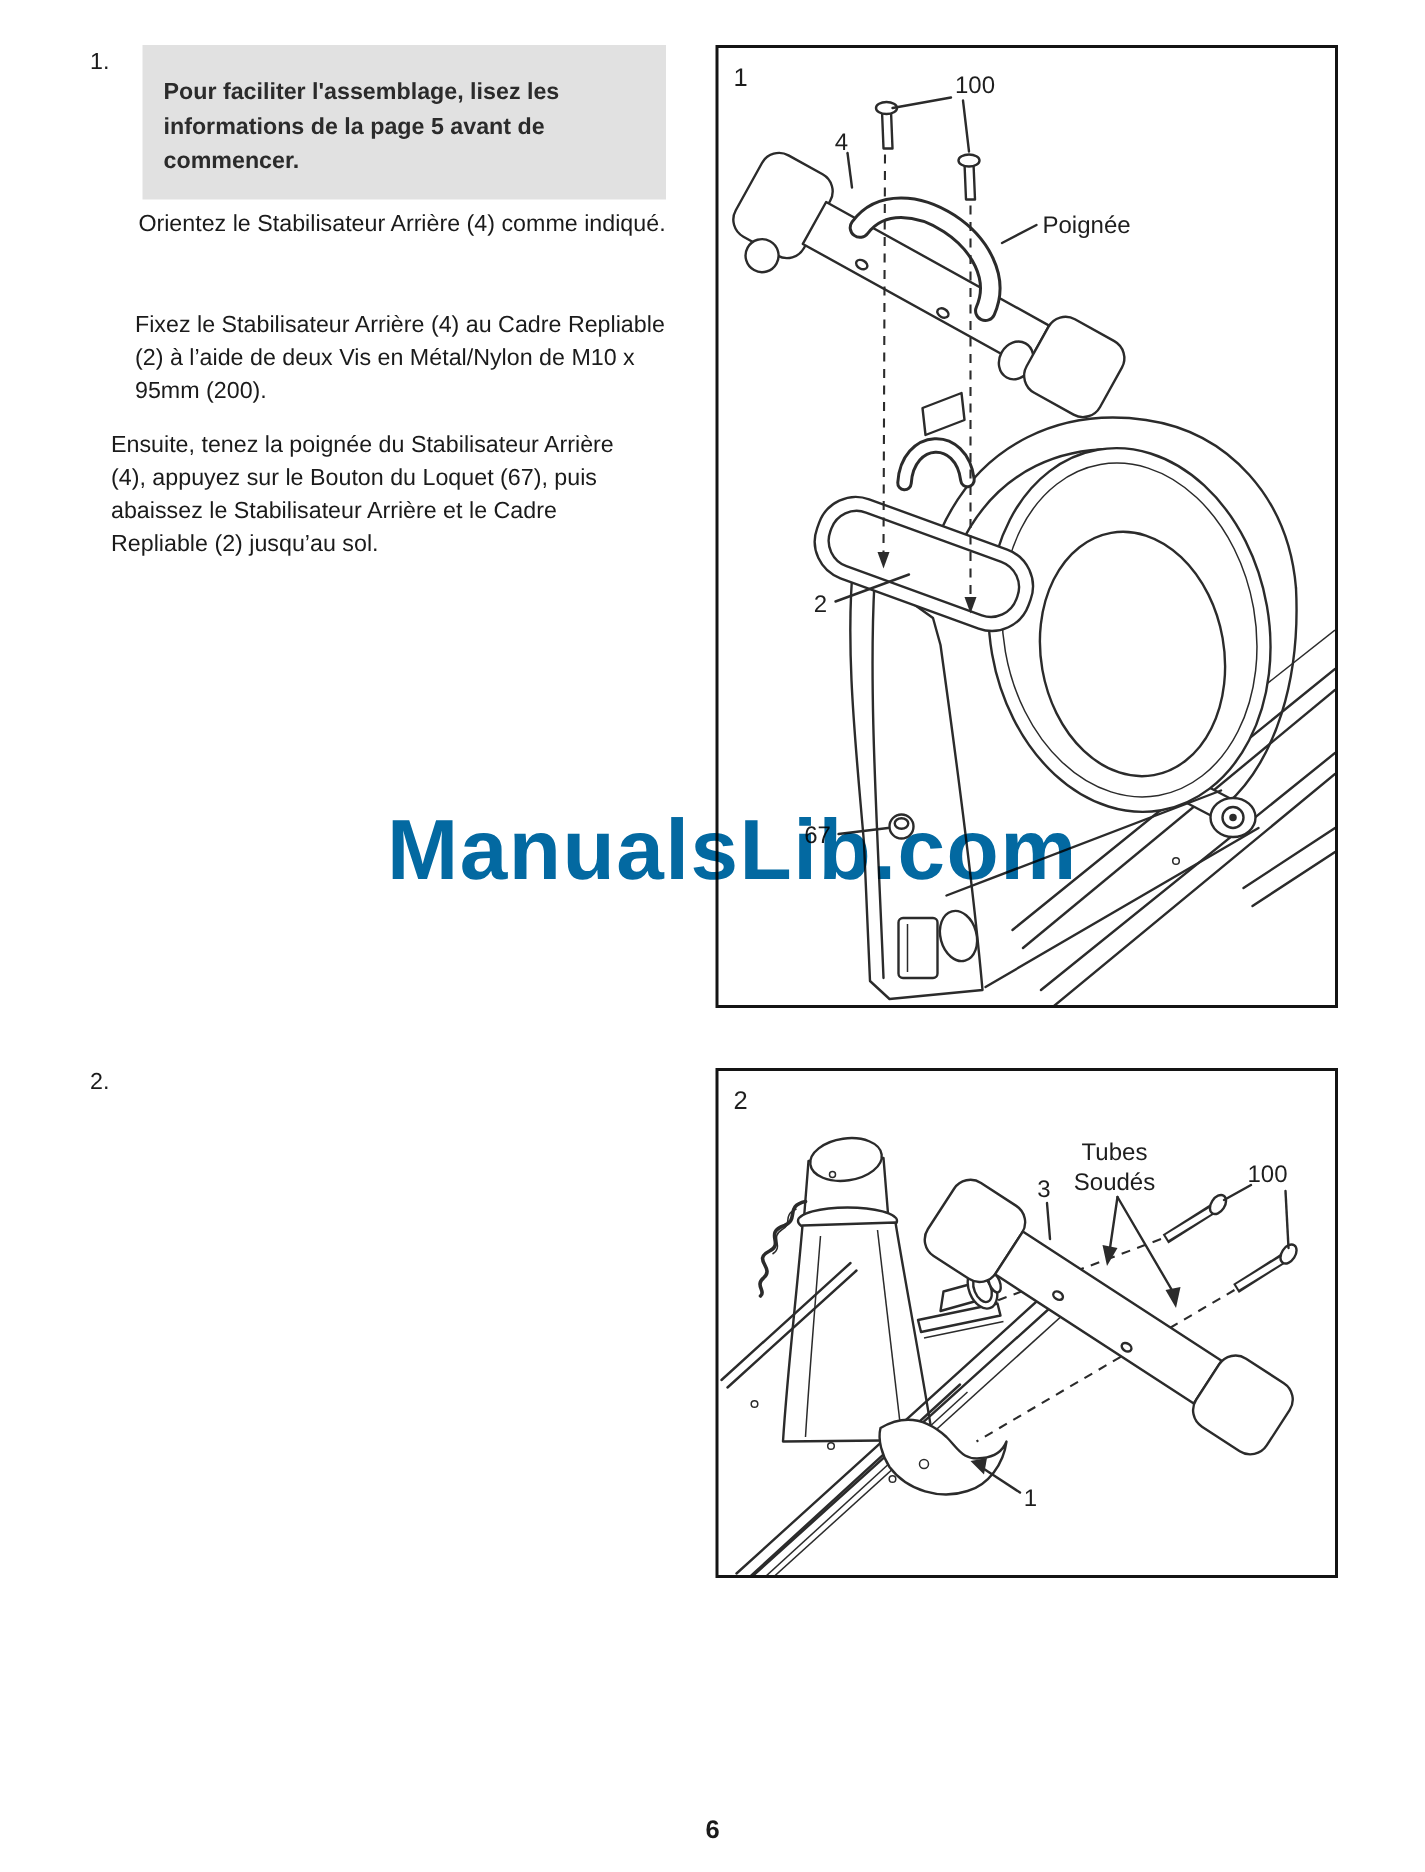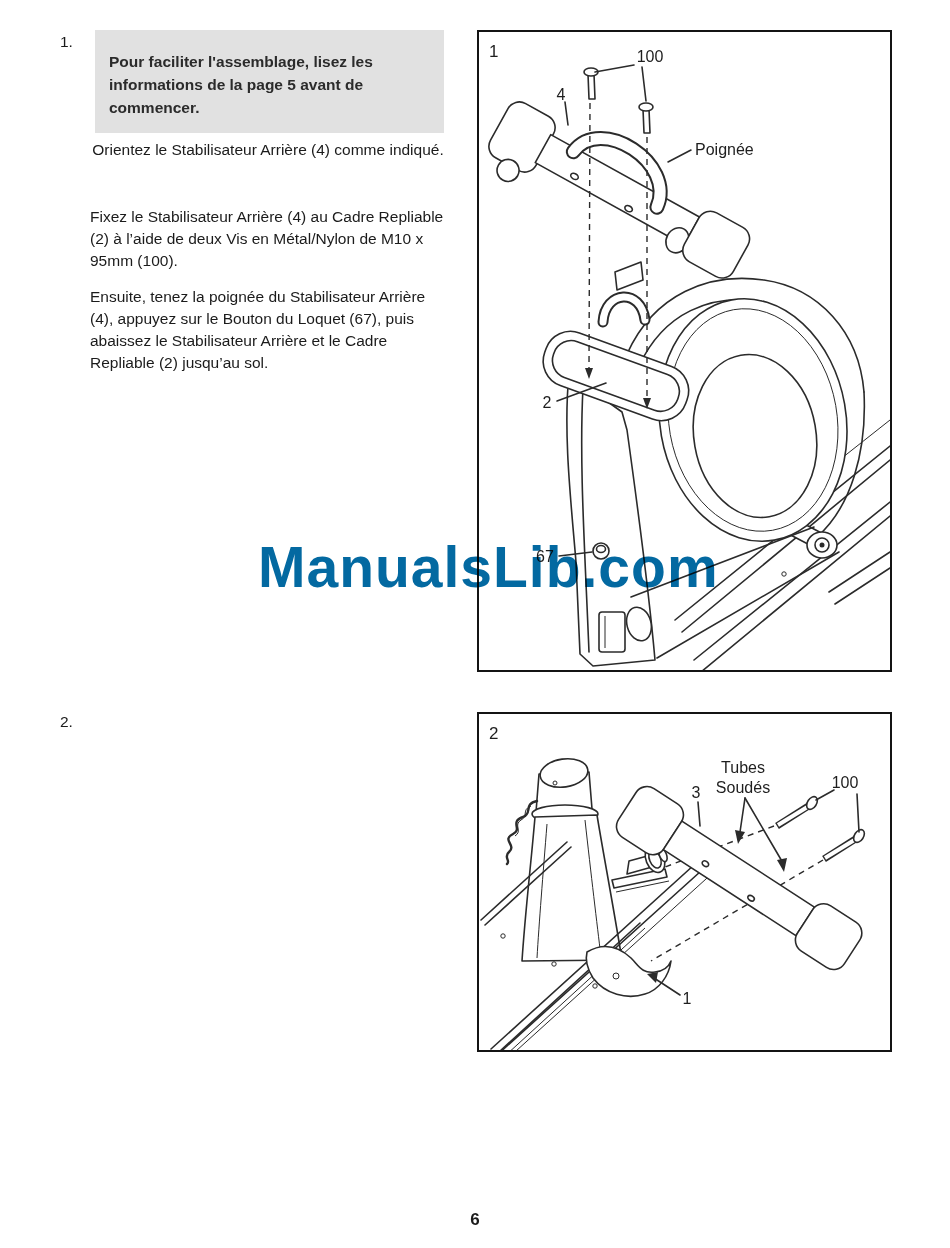--- a/index.html
+++ b/index.html
@@ -31,22 +31,22 @@
   .fignum{font-size:17px;}
 </style>
 </head>
 <body>
 
 <div class="page">
 
   <div class="abs stepnum" style="left:60px;top:31px;">1.</div>
   <div class="abs note">Pour faciliter l'assemblage, lisez les informations de la page 5 avant de commencer.</div>
   <div class="abs para" style="left:90px;top:139px;text-align:center;">Orientez le Stabilisateur Arrière (4) comme indiqué.</div>
-  <div class="abs para" style="left:90px;top:206px;">Fixez le Stabilisateur Arrière (4) au Cadre Repliable (2) à l’aide de deux Vis en Métal/Nylon de M10 x 95mm (100).</div>
-  <div class="abs para" style="left:90px;top:286px;">Ensuite, tenez la poignée du Stabilisateur Arrière (4), appuyez sur le Bouton du Loquet (67), puis abaissez le Stabilisateur Arrière et le Cadre Repliable (2) jusqu’au sol.</div>
+  <div class="abs para" style="left:90px;top:206px;">Fixez le Stabilisateur Arrière (4) au Cadre Repliable (2) à l’aide de deux Vis en Métal/Nylon de M10 x 95mm (200).</div>
+  <div class="abs para" style="left:74px;top:286px;">Ensuite, tenez la poignée du Stabilisateur Arrière (4), appuyez sur le Bouton du Loquet (67), puis abaissez le Stabilisateur Arrière et le Cadre Repliable (2) jusqu’au sol.</div>
 
   <div class="abs stepnum" style="left:60px;top:711px;">2.</div>
 
   <div class="abs figbox" style="left:477px;top:30px;height:638px;">
     <svg width="411" height="638" viewBox="0 0 411 638">
 
       <g>
         <path class="ln" d="M148,322 C175,262 230,240 285,248 C340,256 380,300 385,360"></path>
         <path class="ln" d="M160,334 C185,280 232,262 282,269"></path>
         <path class="ln" d="M385,360 C388,420 372,475 338,505"></path>

